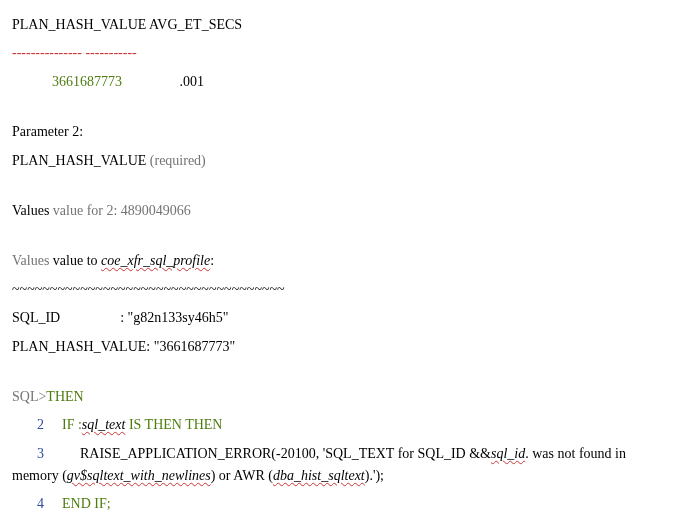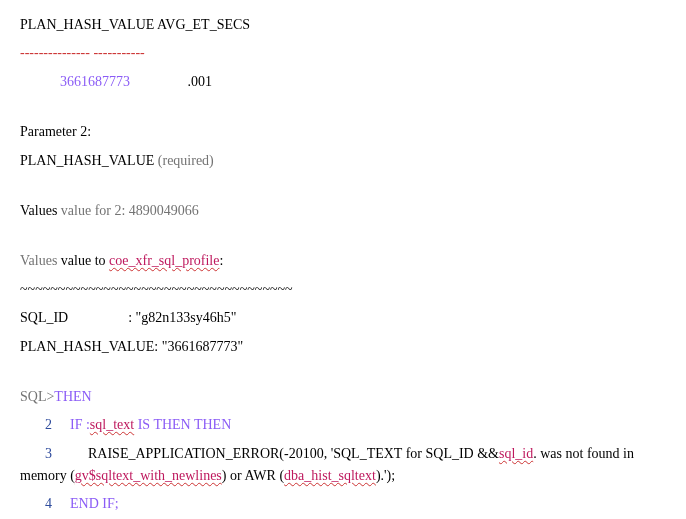--- a/index.html
+++ b/index.html
@@ -7,33 +7,34 @@
       font-size: 14px;
       background: #fff;
       margin: 0;
       padding: 8px 12px;
       width: 686px;
       box-sizing: border-box;
       color: #000;
       position: relative;
     }
     .line {
-      margin: 6px 8px;
+      margin: 6px 0;
       line-height: 1.6;
     }
     .indent1 { padding-left: 40px; }
-    .blue { color: #8b5cf6; }
+    .blue { color: #4d7c0f; }
     .teal { color: #737373; }
     .orange, .red-squiggle {
-      color: #be185d;
+      color: #000000;
       text-decoration-line: underline;
       text-decoration-style: wavy;
       text-decoration-color: #cc3333;
       text-decoration-thickness: 1px;
       text-underline-offset: 2px;
+      font-style: italic;
     }
     .dashes {
       color: #cc3333;
       letter-spacing: 0px;
     }
     .linenum {
       color: #2E4B9C;
       display: inline-block;
       width: 20px;
       text-align: right;

